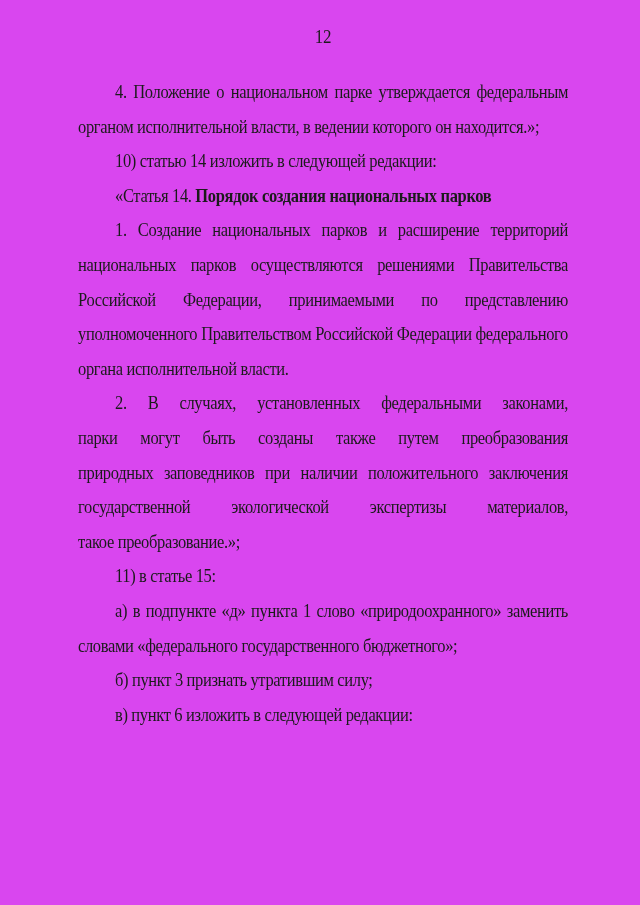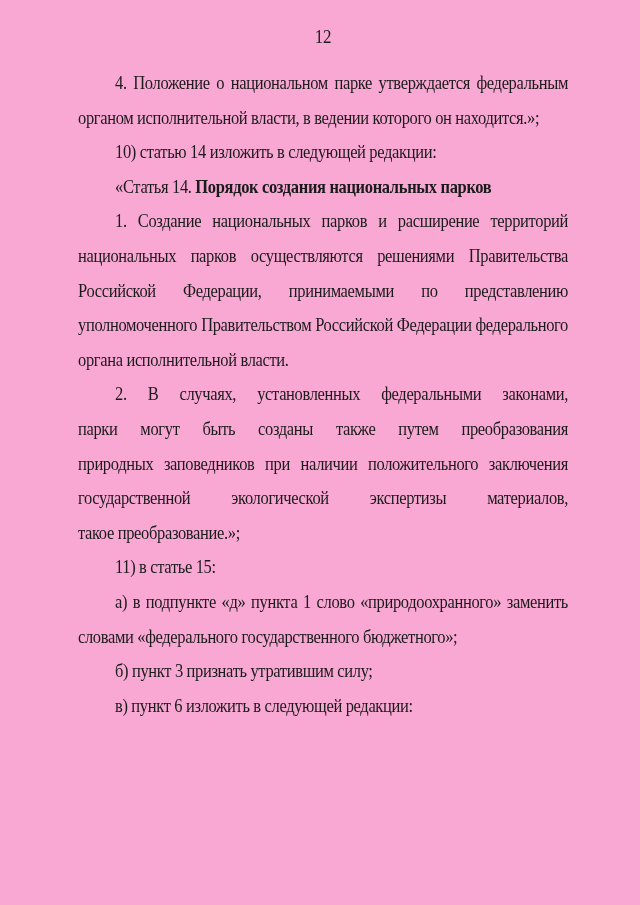--- a/index.html
+++ b/index.html
@@ -10,34 +10,34 @@
   body {
     width: 640px;
     height: 905px;
     overflow: hidden;
   }
   .page {
     box-sizing: border-box;
     width: 640px;
     height: 905px;
     padding: 20px 72px 48px 78px;
-    background: #f9a8d4;
+    background: #d946ef;
     font-family: "Liberation Serif", "DejaVu Serif", serif;
     color: #1b1b1b;
   }
   .pageno {
     text-align: center;
     font-size: 17px;
     line-height: 34px;
     height: 34px;
     letter-spacing: -0.2px;
     transform: scaleY(1.15);
   }
   .content {
-    margin-top: 12px;
+    margin-top: 21px;
   }
   .ln {
     font-size: 16.5px;
     letter-spacing: -0.35px;
     line-height: 34.6px;
     height: 34.6px;
     overflow: hidden;
     white-space: nowrap;
     transform: scaleY(1.15);
   }

